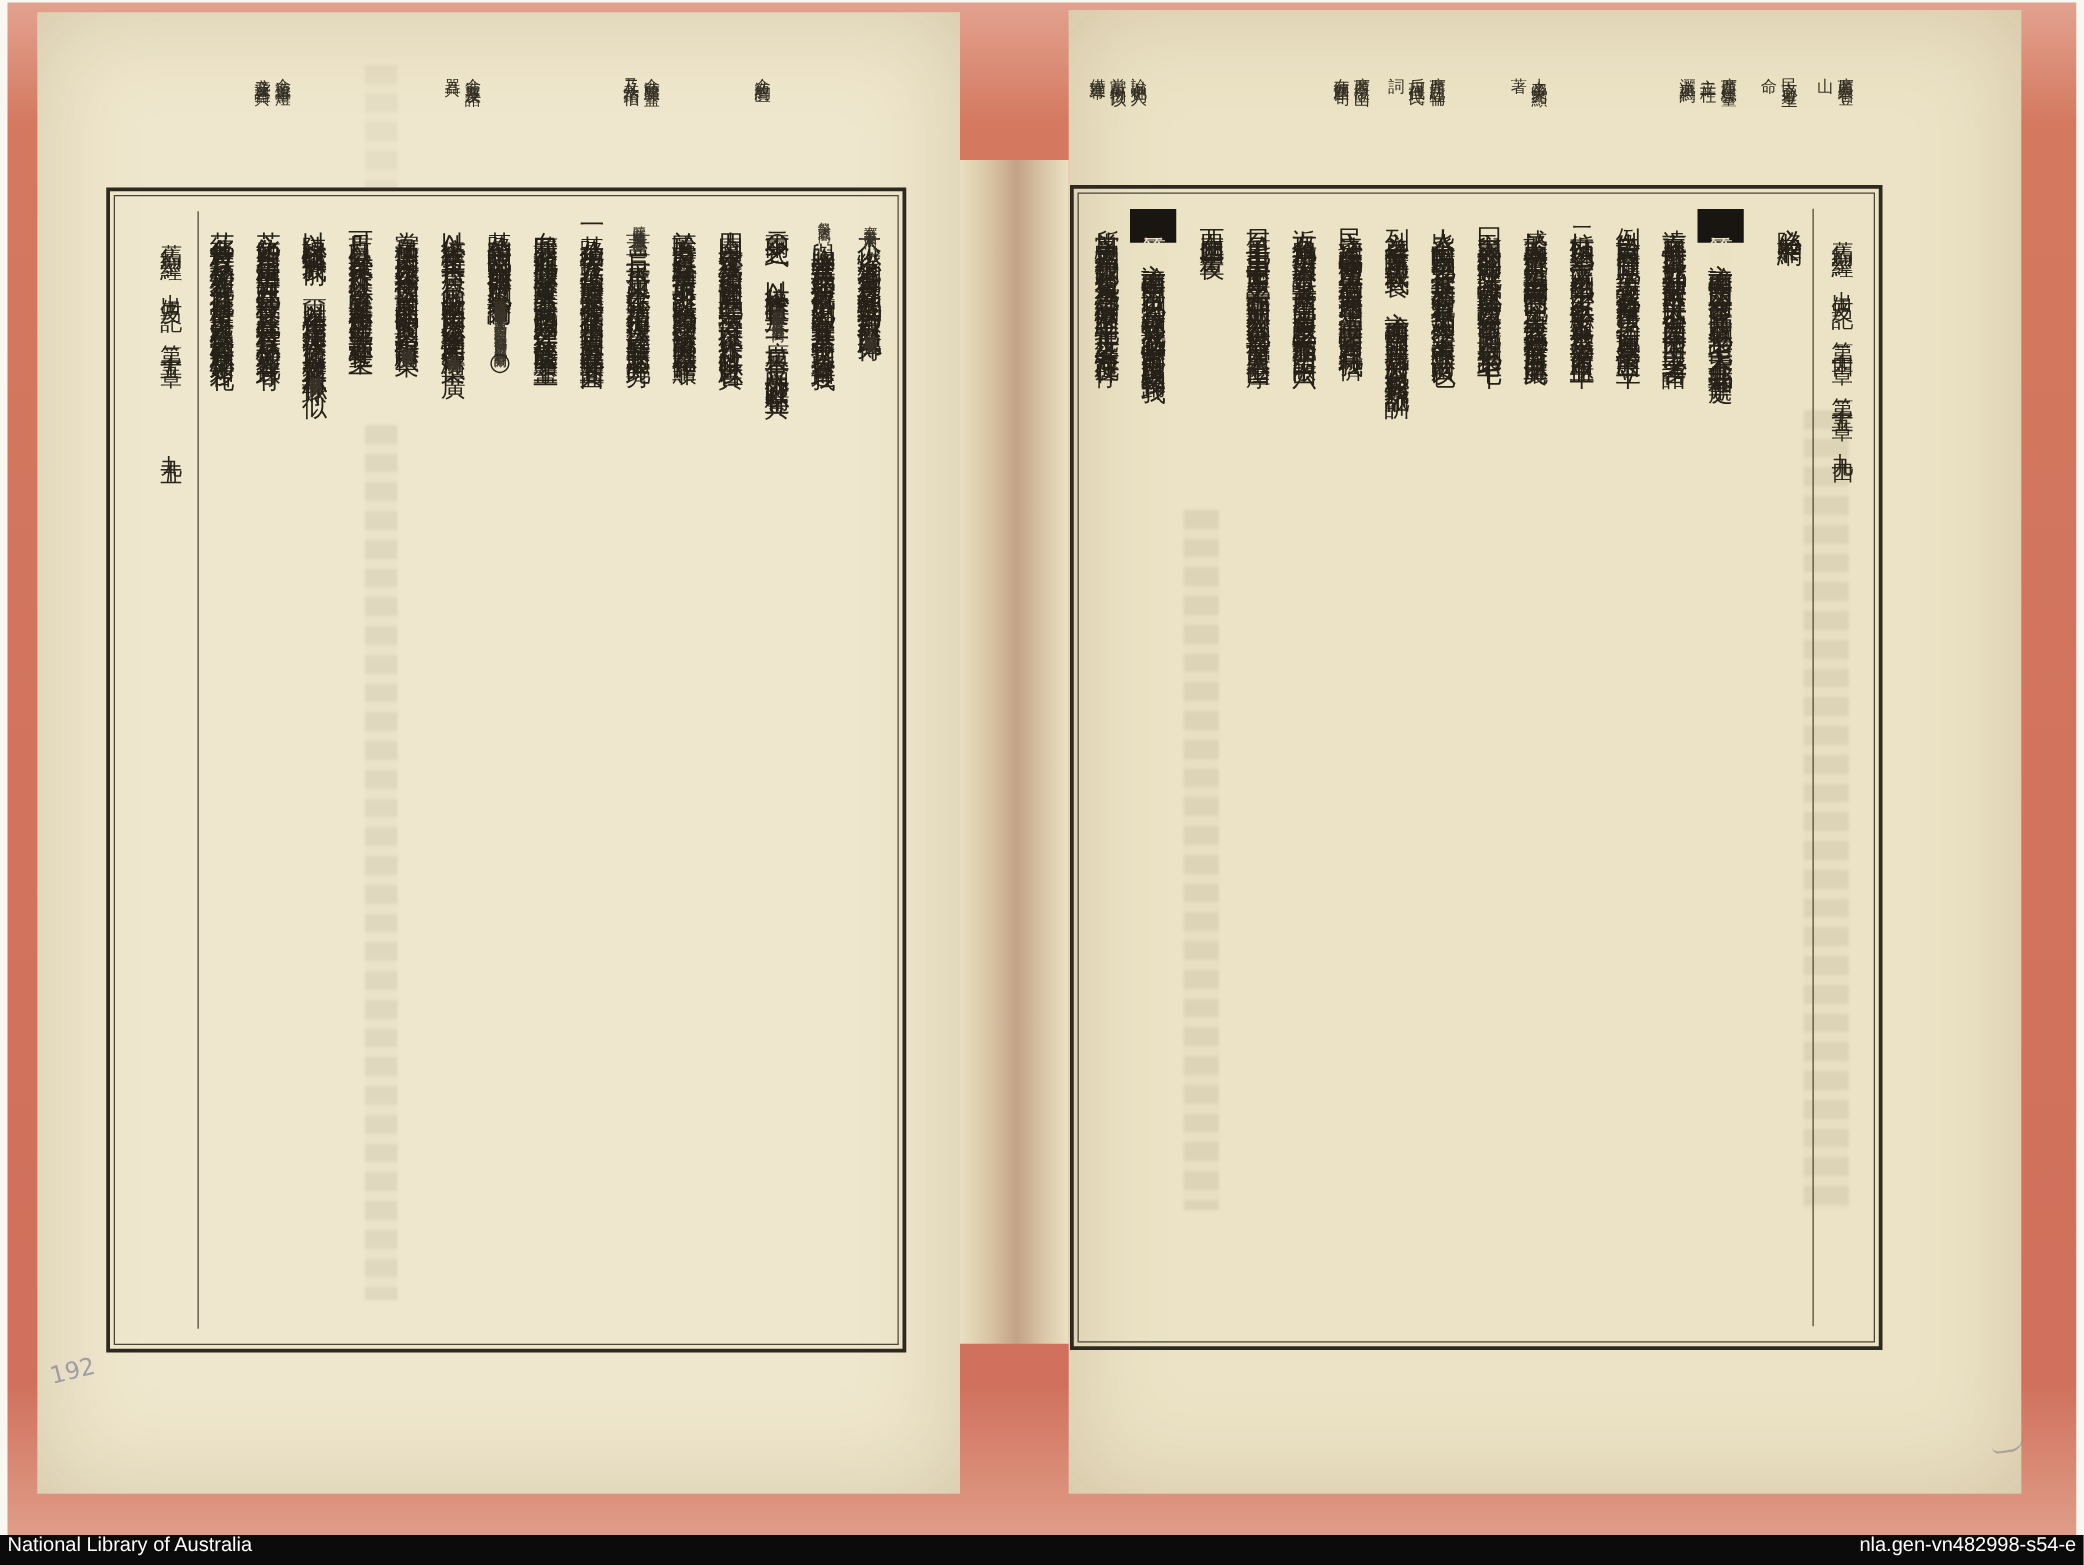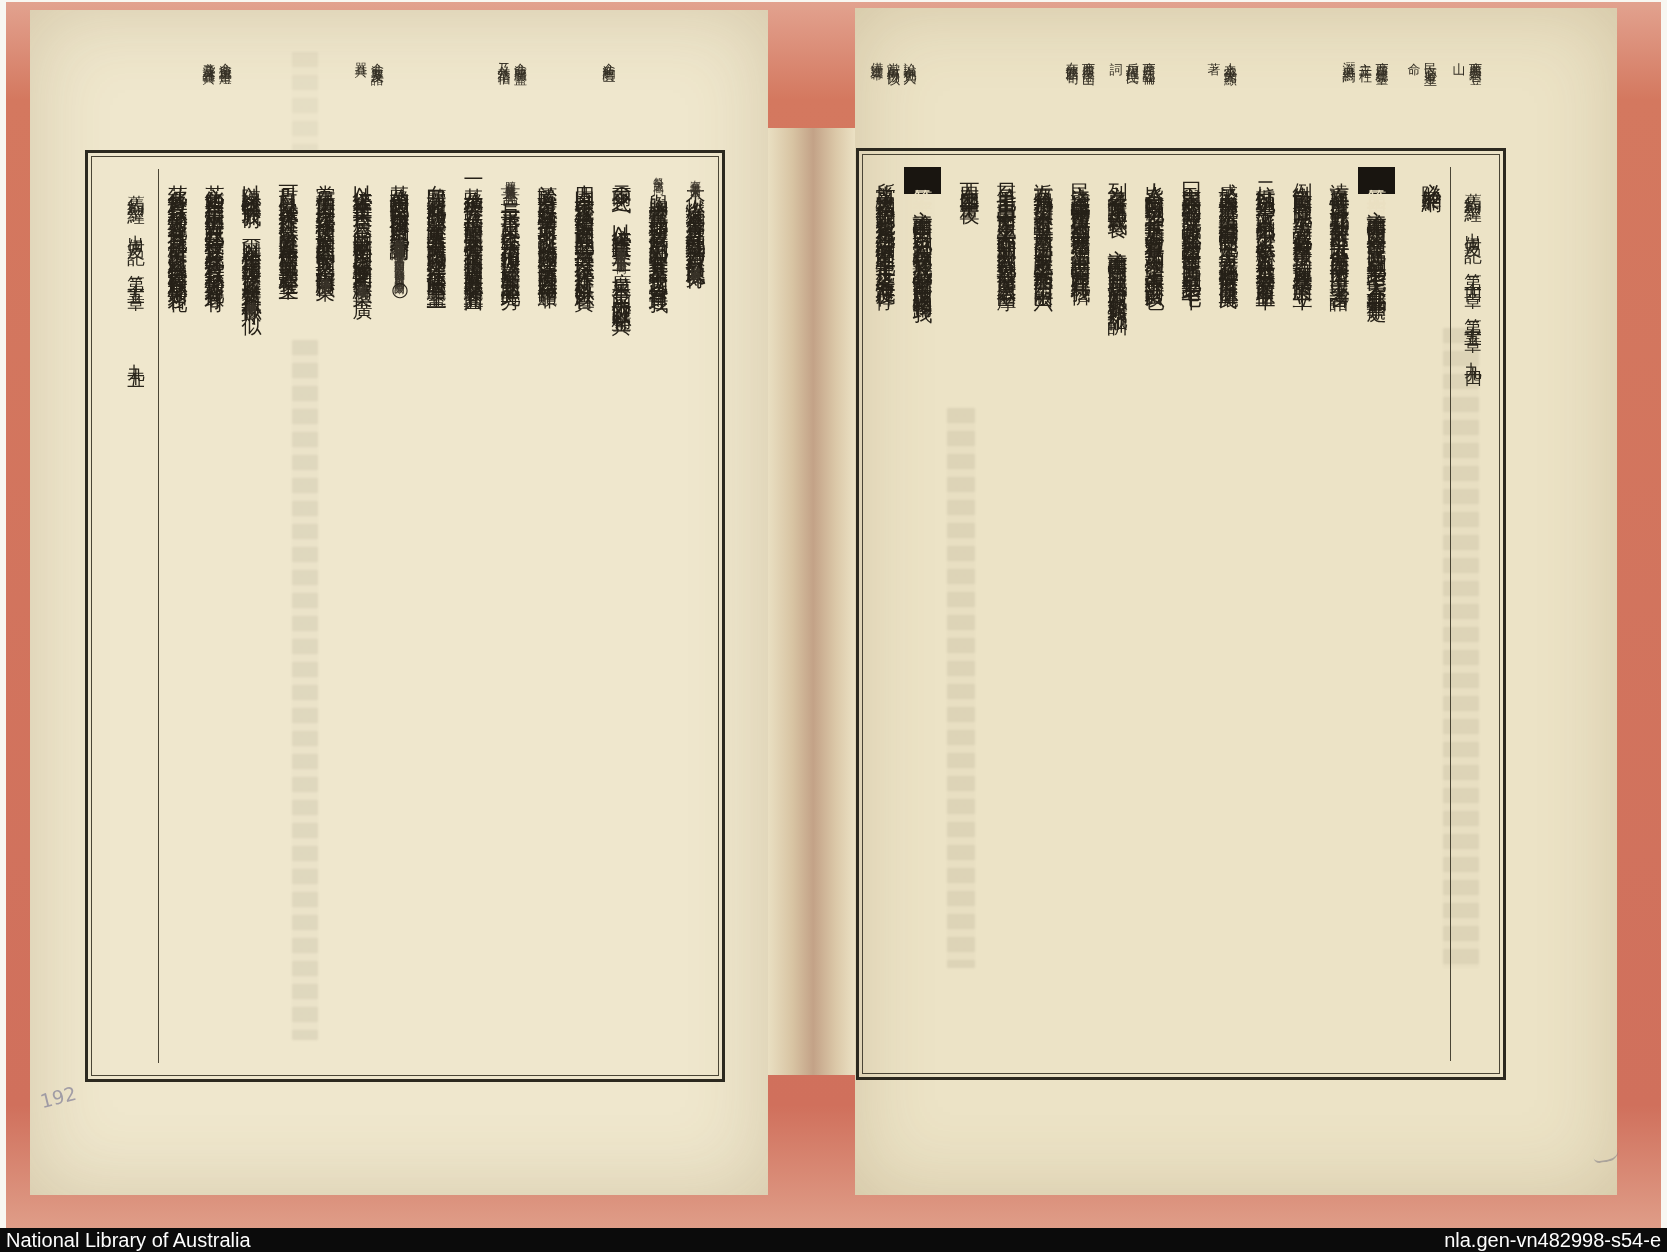--- a/index.html
+++ b/index.html
@@ -75,21 +75,21 @@
     position:absolute;left:40px;top:1086px;color:#8f8c9e;font-size:19px;
     transform:rotate(-14deg);opacity:.8;
   }
   .pencil2{
     position:absolute;left:1593px;top:1146px;width:26px;height:14px;
     border-bottom:2px solid rgba(120,115,130,.5);border-radius:0 0 12px 6px;transform:rotate(-8deg);
   }
   
   .footer-bar{
     position:absolute;left:0;top:1228px;width:1667px;height:24px;background:#0b0b0b;
-    color:#fdfdfd;font-size:20px;display:flex;justify-content:space-between;align-items:center;
+    color:#fdfdfd;font-size:16px;display:flex;justify-content:space-between;align-items:flex-start;
     padding:0 6px;box-sizing:border-box;font-family:"Liberation Sans",sans-serif;
   }
 </style>
 </head>
 <body>
 
 <div>
   <div class="book-edge"></div>
 
   <div class="page lp">

